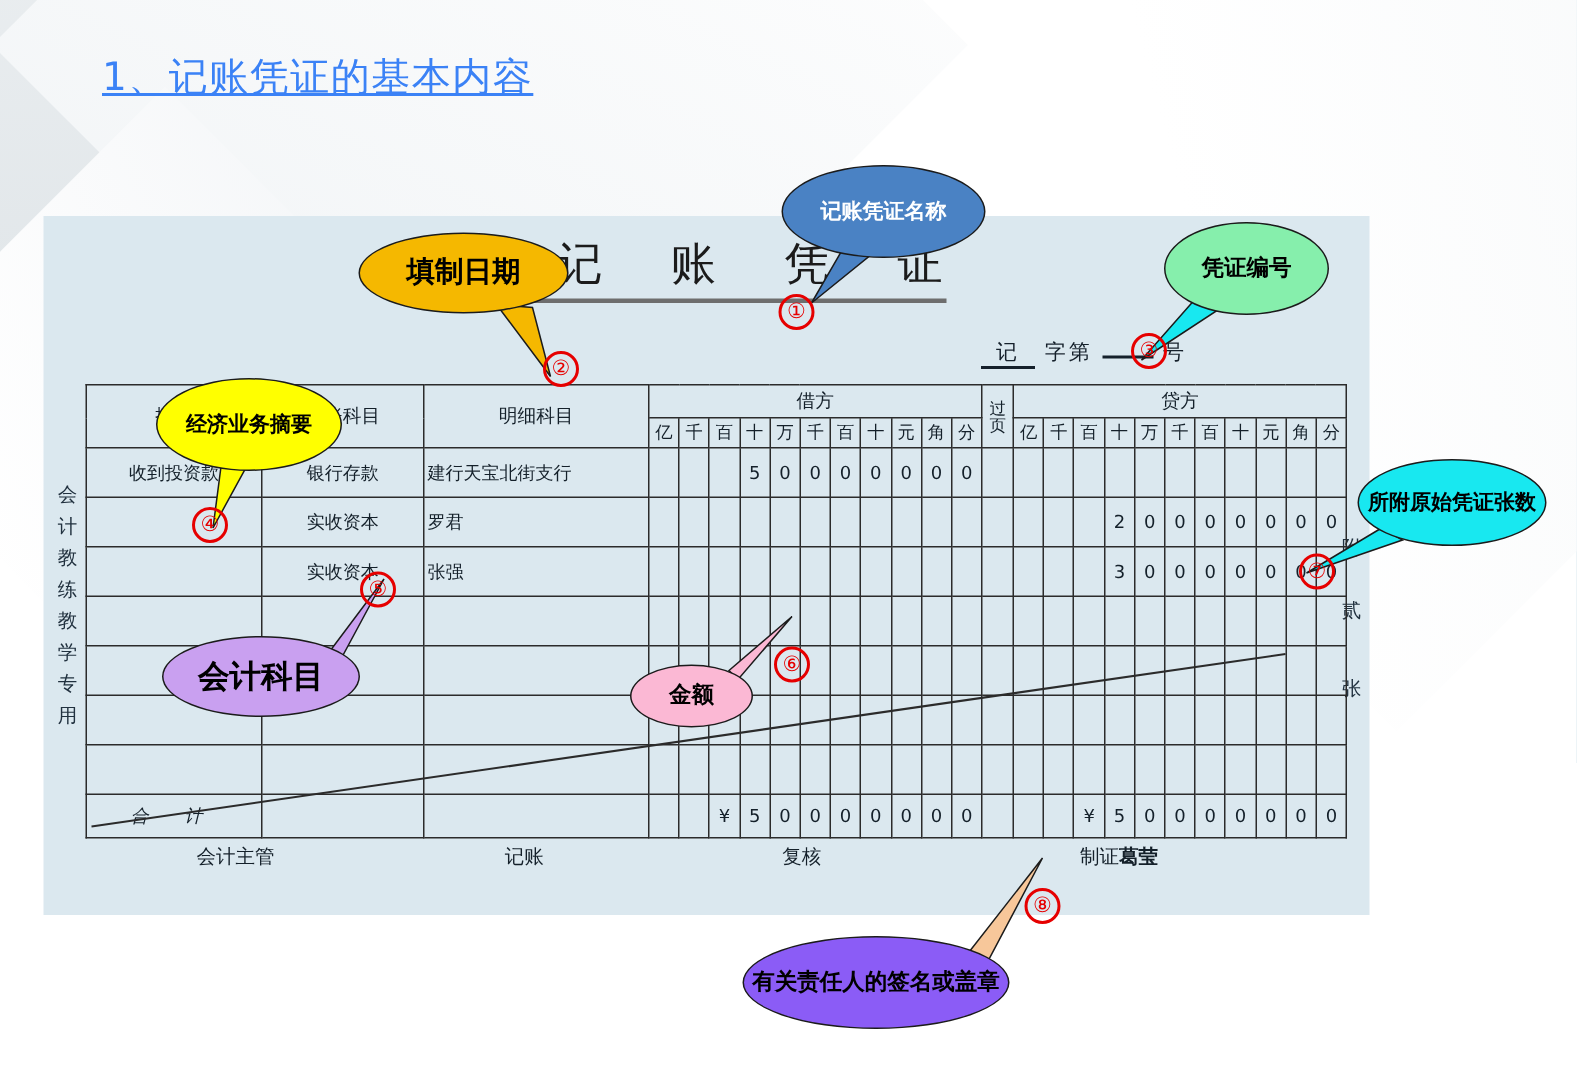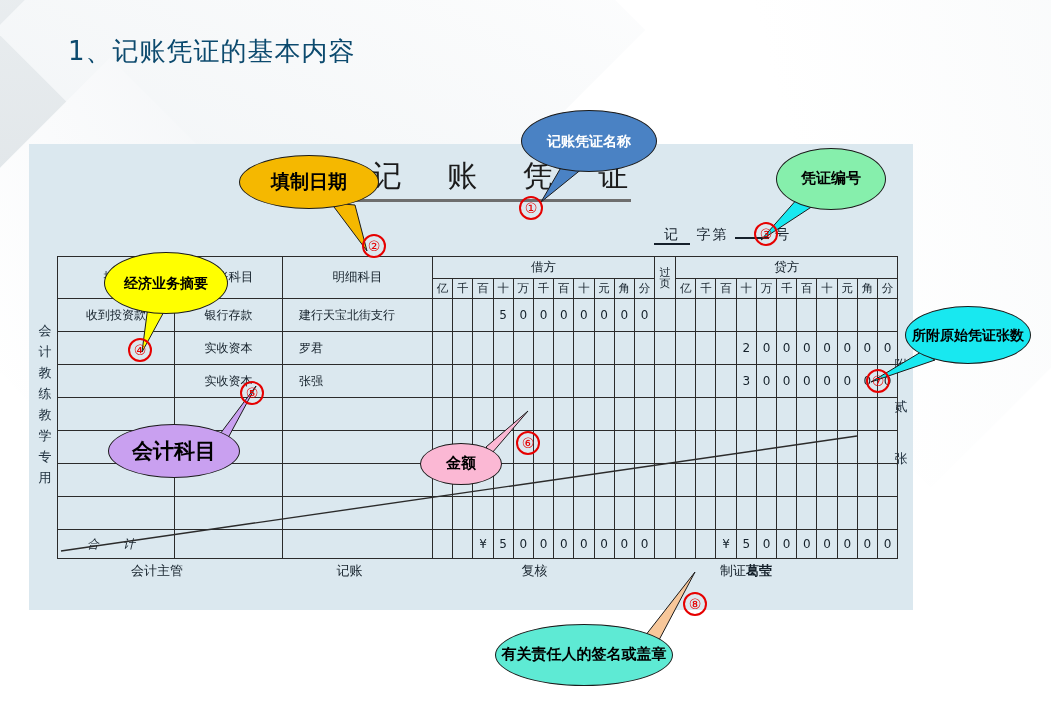--- a/index.html
+++ b/index.html
@@ -28,22 +28,23 @@
   }
   .bg-right {
     position:absolute; right:-140px; top:-140px; width:520px; height:520px;
     background:linear-gradient(210deg,#f6f8f9 0%, #ffffff 70%);
     transform:rotate(45deg);
   }
 
   
   .slide-title {
     position:absolute; left:68px; top:34px; z-index:5;
-    font-size:26px; color:#0c4a6e; letter-spacing:1px;
-    font-family:"DejaVu Sans","Liberation Sans",sans-serif;
+    font-size:26px; color:#3b82f6; letter-spacing:1px;
+    font-family:"DejaVu Sans","Liberation Sans",sans-serif;
+    text-decoration:underline;
   }
 
   
   .voucher-panel {
     position:absolute; left:29px; top:144px; width:884px; height:466px;
     background:#dbe8ef; z-index:2;
   }
   .voucher-title {
     position:absolute; left:330px; top:12px; width:300px;
     text-align:center; font-size:30px; color:#1b1b1b; letter-spacing:18px;
@@ -88,21 +89,21 @@
   }
   .vtable td, .vtable th {
     border:1px solid #2b2b2b; padding:0; text-align:center;
     font-size:12px; font-weight:400; color:#14202a; background:transparent;
   }
   .vtable .hdr { font-size:12.5px; height:22px; }
   .vtable .digit-hdr { font-size:11.5px; height:20px; }
   .vtable .body-row td { height:29px; }
   .vtable .narrow { font-size:11px; }
   .cell-bold { font-weight:bold; font-size:12.5px; }
-  td.l { text-align:left; padding-left:16px; }
+  td.l { text-align:left; padding-left:2px; }
   .sum-row td { height:25px; }
   .sum-label { letter-spacing:10px; font-size:13px;font-style:italic; }
   .amt { font-size:13px; color:#14202a; }
 
   .sig-row {
     position:absolute; left:28px; top:418px; width:808px;
     display:flex; font-size:13px; color:#14202a;
     font-family:"DejaVu Sans","Liberation Sans",sans-serif;
     justify-content:flex-end;
   }
@@ -545,21 +546,21 @@
   <div class="bubble" style="width:126px;height:58px;background:#18e8f0;font-size:14px;">
       <span style="display:block">所附原始</span>
       <span style="display:block">凭证张数</span>
     </div>
 </div>
 
 <div class="callout" style="left:495px; top:624px; width:178px; height:62px;">
   <svg width="220" height="110" style="left:0; top:-34px;">
     <path d="M 150,46 L 200,-18 L 164,50 Z" fill="#f7c79a" stroke="#1b1b1b" stroke-width="1"></path>
   </svg>
-  <div class="bubble" style="width:178px;height:62px;background:#5eead4;font-size:15px;">
+  <div class="bubble" style="width:178px;height:62px;background:#8b5cf6;font-size:15px;">
       <span style="display:block">有关责任人的</span>
       <span style="display:block">签名或盖章</span>
     </div>
 </div>
 
 <div class="marker" style="left:519px; top:196px;">①</div>
 <div class="marker" style="left:362px; top:234px;">②</div>
 <div class="marker" style="left:754px; top:222px;">③</div>
 <div class="marker" style="left:128px; top:338px;">④</div>
 <div class="marker" style="left:240px; top:381px;">⑤</div>

